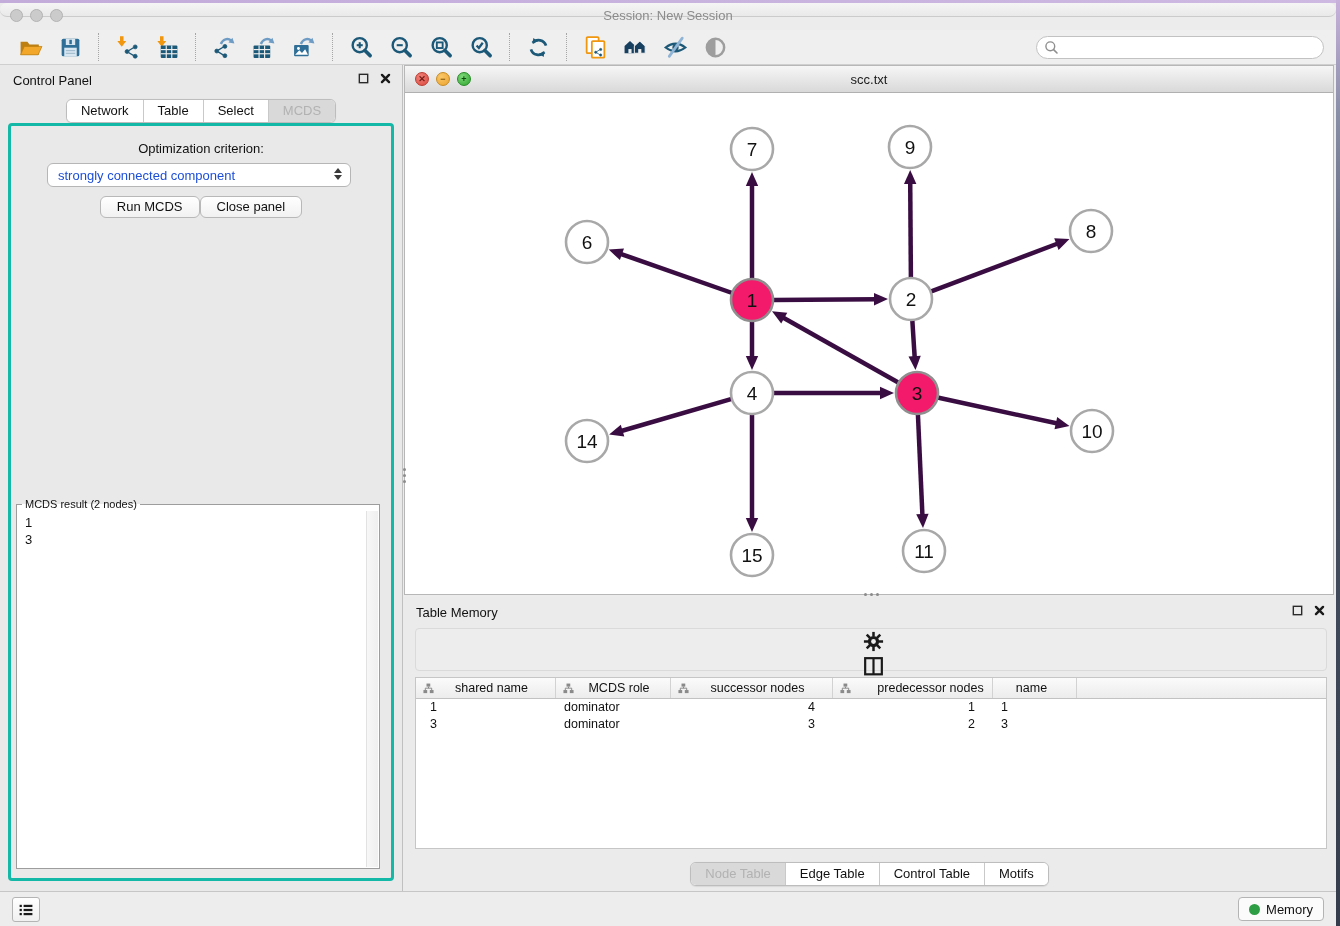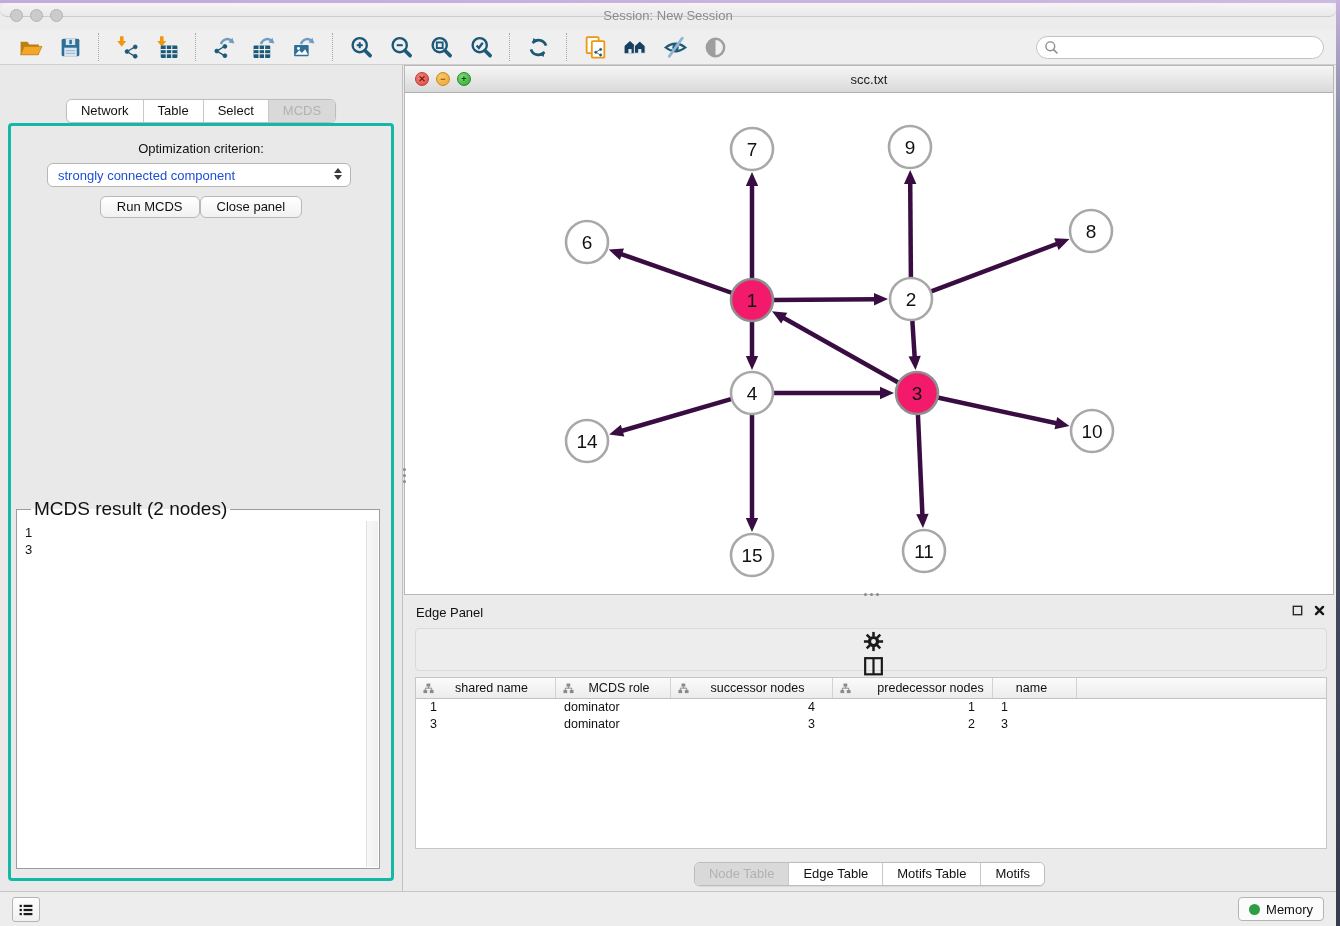--- a/index.html
+++ b/index.html
@@ -51,21 +51,21 @@
                 border:1px solid #B6B6B6; border-radius:6px; font-size:13px; color:#1d4ed8;
                 display:flex; align-items:center; padding-left:10px; }
   .sel-steppers { position:absolute; right:8px; top:4px; display:flex; flex-direction:column; gap:2px; }
   .tri-up { width:0;height:0;border-left:4px solid transparent;border-right:4px solid transparent;border-bottom:5px solid #3A3A3A;}
   .tri-dn { width:0;height:0;border-left:4px solid transparent;border-right:4px solid transparent;border-top:5px solid #3A3A3A;}
   .btn-row { position:absolute; left:0; right:0; top:70px; display:flex; justify-content:center; gap:0; }
   .mac-btn { height:22px; padding:0 16px; font-size:13px; color:#111; background:linear-gradient(#FFFFFF,#F1F1F1);
              border:1px solid #B8B8B8; border-radius:6px; line-height:20px; }
   fieldset.result { position:absolute; left:5px; right:11px; top:372px; bottom:9px;
                     background:#fff; border:1px solid #9D9D9D; }
-  fieldset.result legend { font-size:19px; color:#111; margin-left:14px; padding:0 3px; background:transparent; }
+  fieldset.result legend { font-size:11px; color:#111; margin-left:5px; padding:0 3px; background:transparent; }
   .result-text { position:absolute; left:0; top:2px; right:13px; bottom:1px; padding:2px 8px;
                  font-size:13px; line-height:17px; color:#111; white-space:pre-line; overflow:hidden; }
   .result-scroll { position:absolute; right:1px; top:1px; bottom:1px; width:12px;
                    background:linear-gradient(90deg,#F7F7F7,#EFEFEF); border-left:1px solid #E2E2E2; }
 
   
   .net-frame { position:absolute; left:1px; top:0; width:930px; height:530px;
                background:#fff; border:1px solid #B7B7B7; }
   .net-titlebar { position:absolute; left:0; top:0; width:100%; height:27px;
                   background:linear-gradient(#F6F6F6,#D9D9D9); border-bottom:1px solid #B0B0B0; }
@@ -297,20 +297,31 @@
         <circle cx="6.3" cy="6.3" r="4.4" fill="none" stroke="#8E8E8E" stroke-width="1.4"></circle>
         <line x1="9.6" y1="9.6" x2="13" y2="13" stroke="#8E8E8E" stroke-width="1.6" stroke-linecap="round"></line>
       </svg>
       <input type="text" value="" style="">
     </div>
   </div>
 
   <div class="main">
 
     <div class="control-panel">
+      <div class="panel-header">
+        <span class="panel-title">Control Panel</span>
+        <span class="panel-ctrls">
+          <svg width="13" height="13" viewBox="0 0 14 14">
+            <rect x="2.5" y="2.5" width="9" height="9" fill="none" stroke="#2A2A2A" stroke-width="1.5"></rect>
+          </svg>
+          <svg width="13" height="13" viewBox="0 0 14 14">
+            <path d="M3.2 3.2 L10.8 10.8 M10.8 3.2 L3.2 10.8" stroke="#1A1A1A" stroke-width="2.6" stroke-linecap="round"></path>
+          </svg>
+        </span>
+      </div>
       <div class="tabs-row">
         <span class="segmented" id="cp-tabs">
             <span class="segment">Network</span>
             <span class="segment">Table</span>
             <span class="segment">Select</span>
             <span class="segment active">MCDS</span>
           </span>
       </div>
       <div class="cp-inner">
         <div class="opt-label">Optimization criterion:</div>
@@ -430,21 +441,21 @@
           </div>
         <div class="grip-h">
             <i></i>
             <i></i>
             <i></i>
           </div>
       </div>
 
       <div class="table-panel">
         <div class="tp-header">
-          <span class="panel-title">Edge Panel</span>
+          <span class="panel-title">Table Memory</span>
           <span class="panel-ctrls">
             <svg width="13" height="13" viewBox="0 0 14 14">
               <rect x="2.5" y="2.5" width="9" height="9" fill="none" stroke="#2A2A2A" stroke-width="1.5"></rect>
             </svg>
             <svg width="13" height="13" viewBox="0 0 14 14">
               <path d="M3.2 3.2 L10.8 10.8 M10.8 3.2 L3.2 10.8" stroke="#1A1A1A" stroke-width="2.6" stroke-linecap="round"></path>
             </svg>
           </span>
         </div>
         <div class="tp-toolbar" id="tp-toolbar">
@@ -580,21 +591,21 @@
                 <div class="td" style="width: 162px; text-align: right; padding: 0px 18px 0px 0px;">3</div>
                 <div class="td" style="width: 160px; text-align: right; padding: 0px 18px 0px 0px;">2</div>
                 <div class="td" style="width: 84px; text-align: left; padding: 0px 0px 0px 8px;">3</div>
               </div>
             </div>
         </div>
         <div class="tabs-bottom">
           <span class="segmented" id="table-tabs">
               <span class="segment active">Node Table</span>
               <span class="segment">Edge Table</span>
-              <span class="segment">Motifs Table</span>
+              <span class="segment">Control Table</span>
               <span class="segment">Motifs</span>
             </span>
         </div>
       </div>
     </div>
   </div>
 
   <div class="statusbar">
     <div class="status-left-btn">
       <svg width="18" height="16" viewBox="0 0 22 20">

